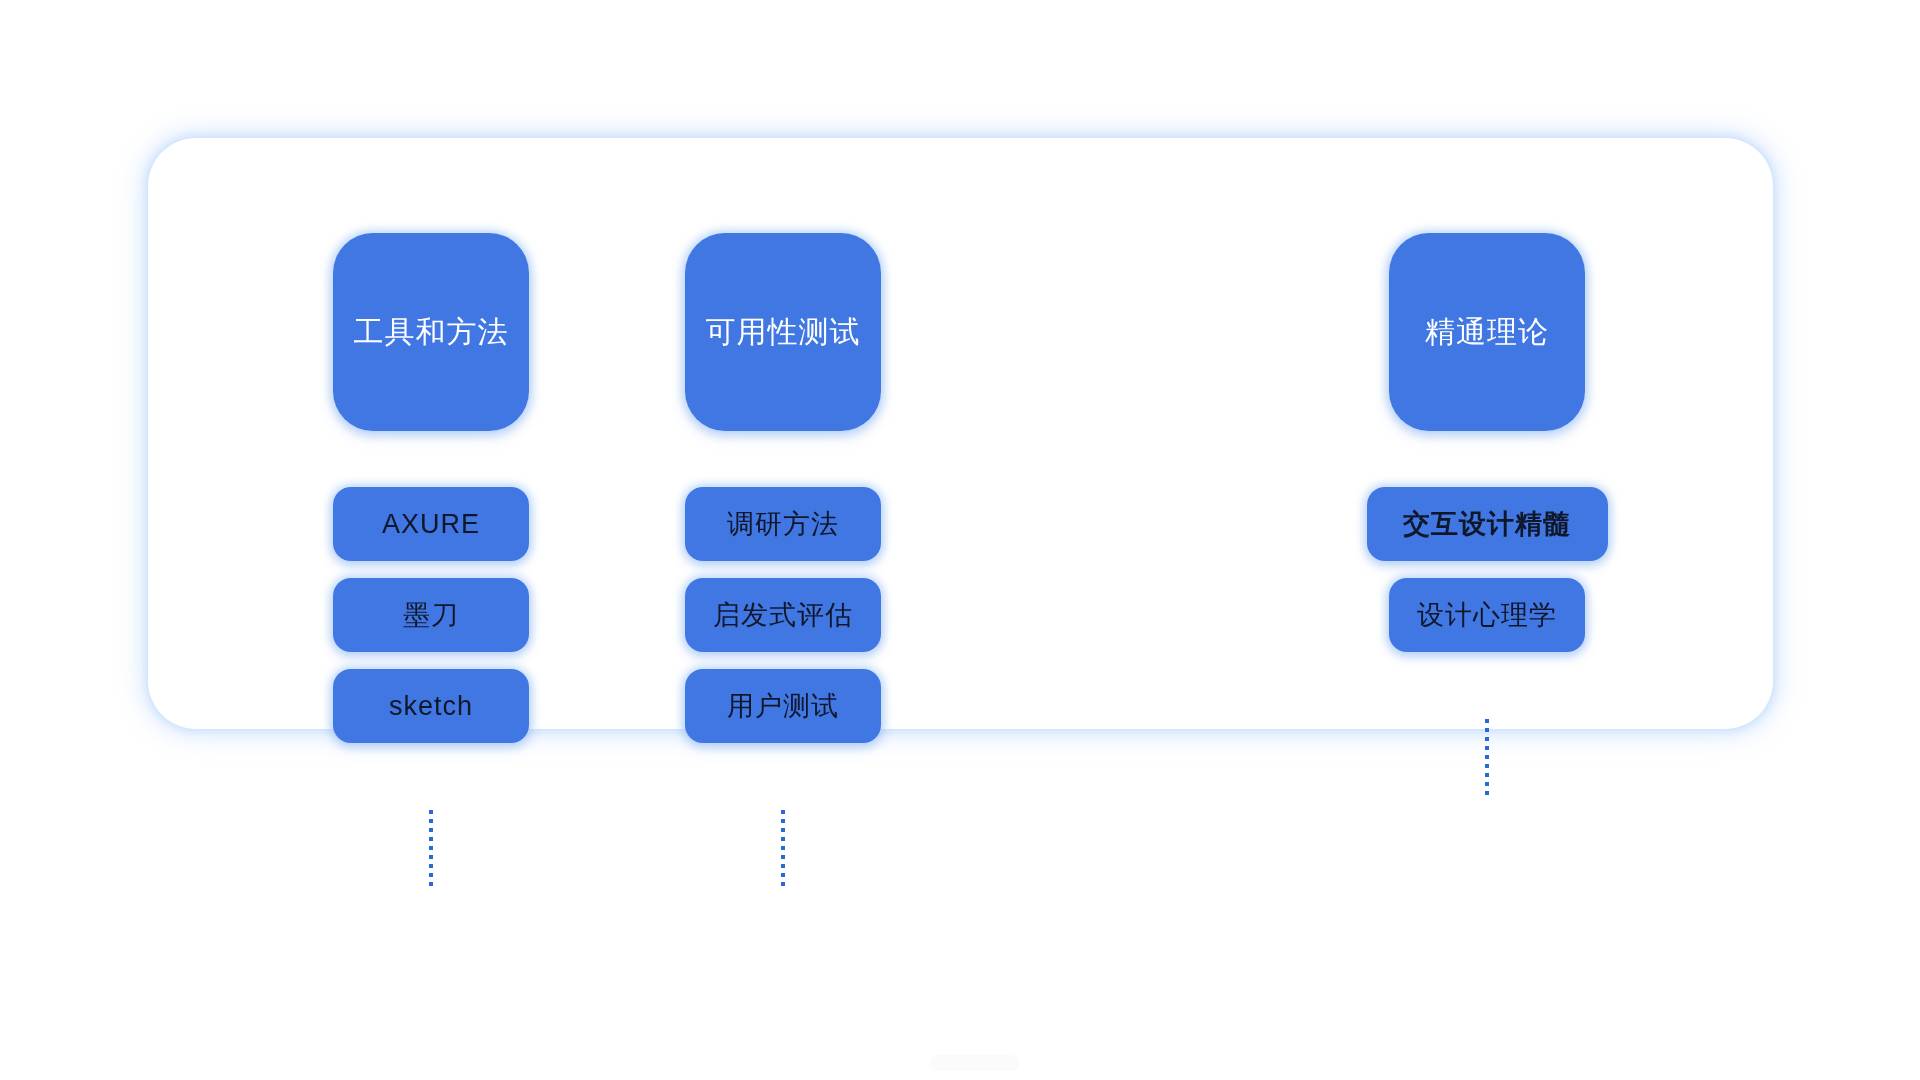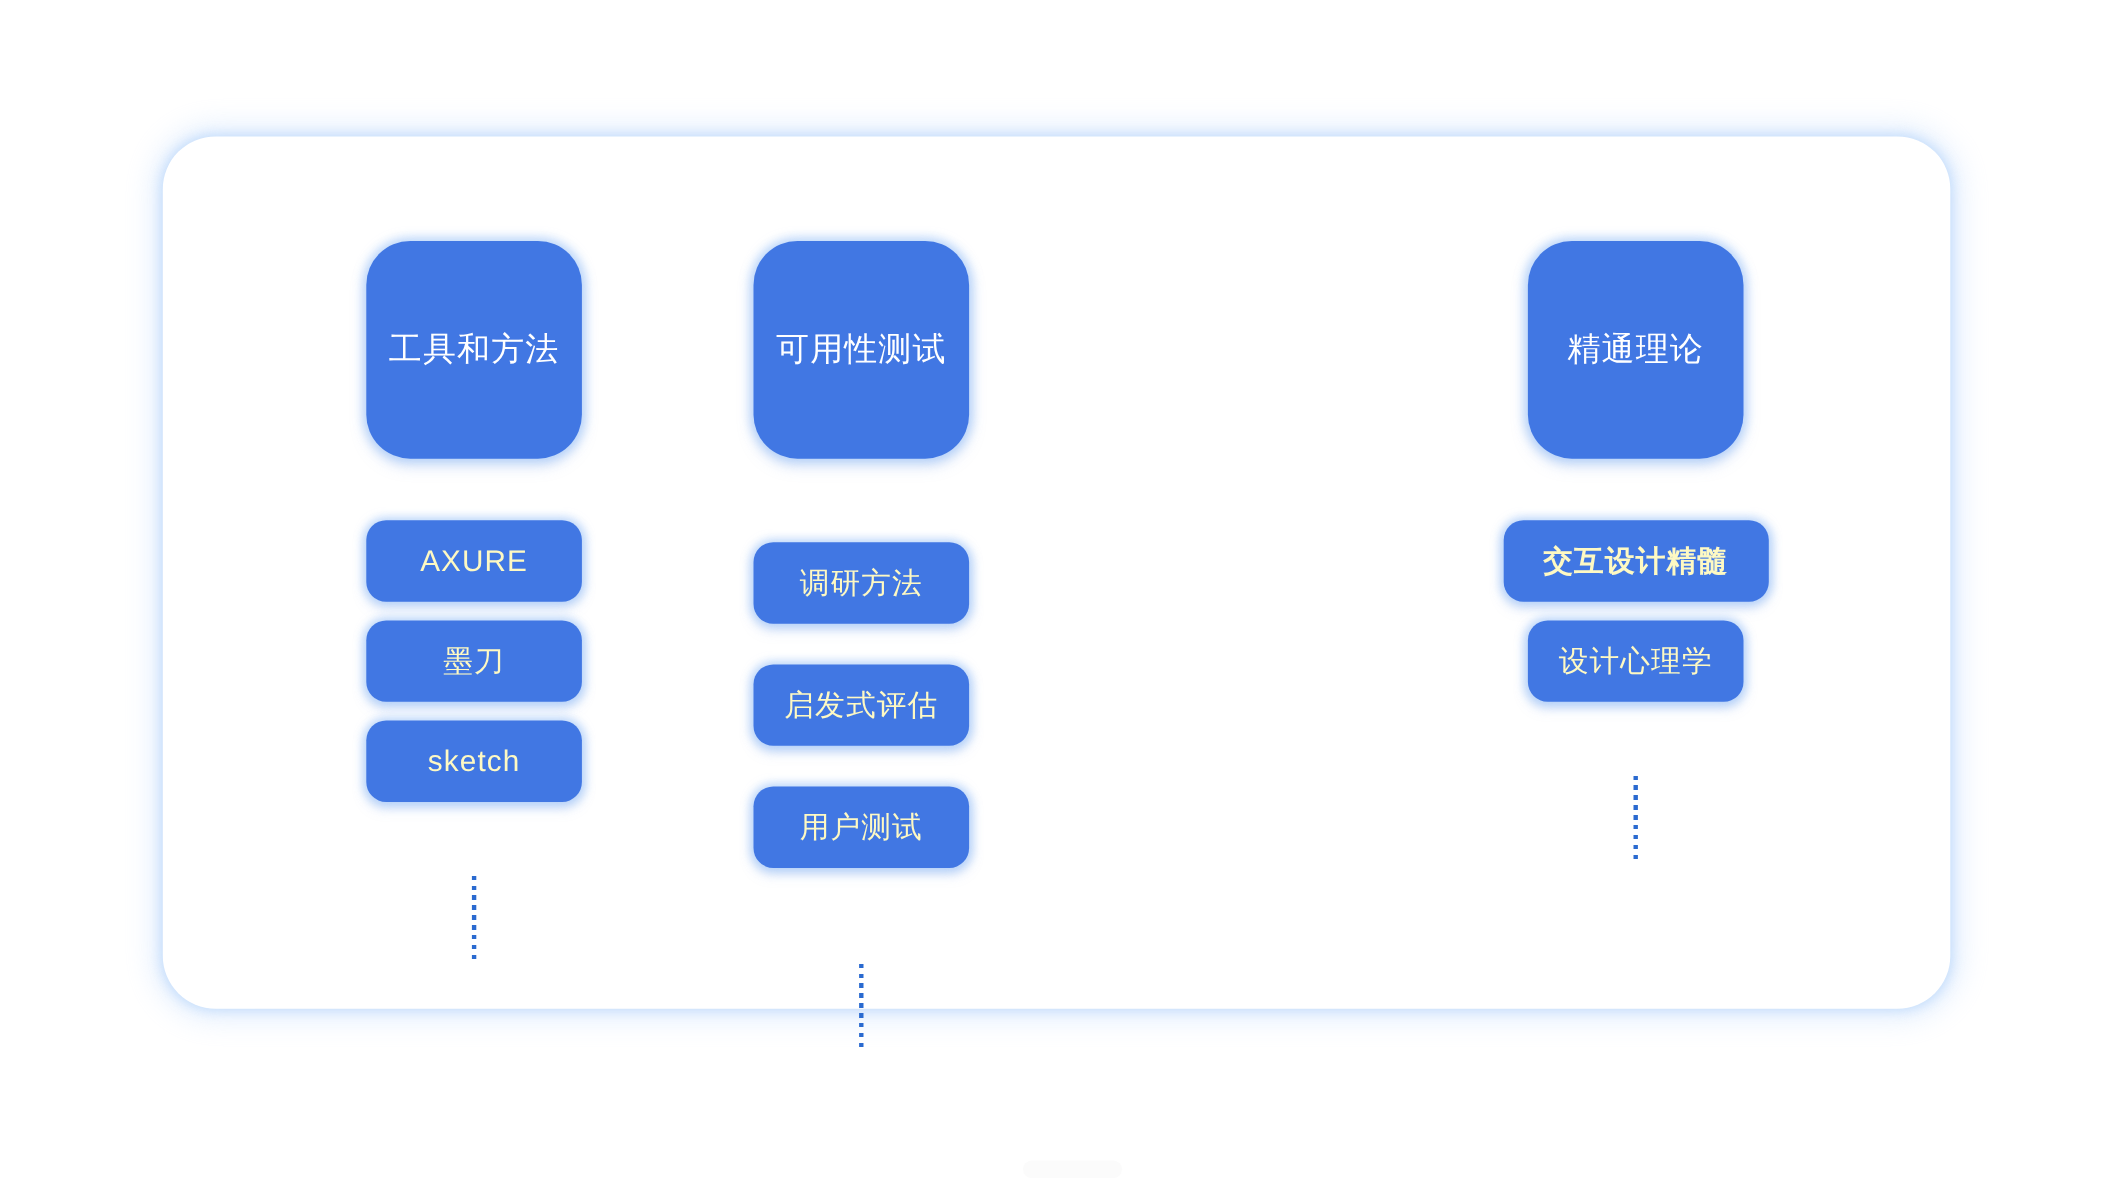--- a/index.html
+++ b/index.html
@@ -12,38 +12,38 @@
     overflow: hidden;
   }
   .canvas {
     position: relative;
     width: 1920px;
     height: 1080px;
   }
   .card {
     position: absolute;
     left: 148px;
-    top: 124px;
+    top: 138px;
     width: 1625px;
-    height: 793px;
+    height: 591px;
     background: #ffffff;
     border-radius: 48px;
     box-shadow: 0 0 10px 2px rgba(170, 205, 250, 0.55),
                 0 0 26px 8px rgba(190, 218, 252, 0.45);
   }
   .col {
     position: absolute;
     top: 95px;
     width: 352px;
     display: flex;
     flex-direction: column;
     align-items: center;
   }
   .col1 { left: 107px; }
-  .col2 { left: 459px; gap: 20px; }
+  .col2 { left: 459px; }
   .col3 { left: 812px; }
   .col4 { left: 1163px; justify-content: center; }
 
   .hnode {
     width: 196px;
     height: 198px;
     box-sizing: border-box;
     padding: 0 20px;
     border-radius: 40px;
     background: #4177E3;
@@ -60,21 +60,21 @@
     box-shadow: 0 0 9px 3px rgba(155, 195, 248, 0.6),
                 0 6px 14px rgba(140, 175, 235, 0.35);
     cursor: pointer;
   }
   .inode {
     width: 196px;
     height: 74px;
     box-sizing: border-box;
     border-radius: 18px;
     background: #4177E3;
-    color: #fef9c3;
+    color: #0f172a;
     font-size: 27px;
     font-weight: 300;
     letter-spacing: 1px;
     display: flex;
     align-items: center;
     justify-content: center;
     text-align: center;
     white-space: nowrap;
     margin-bottom: 17px;
     box-shadow: 0 0 8px 3px rgba(155, 195, 248, 0.6),

